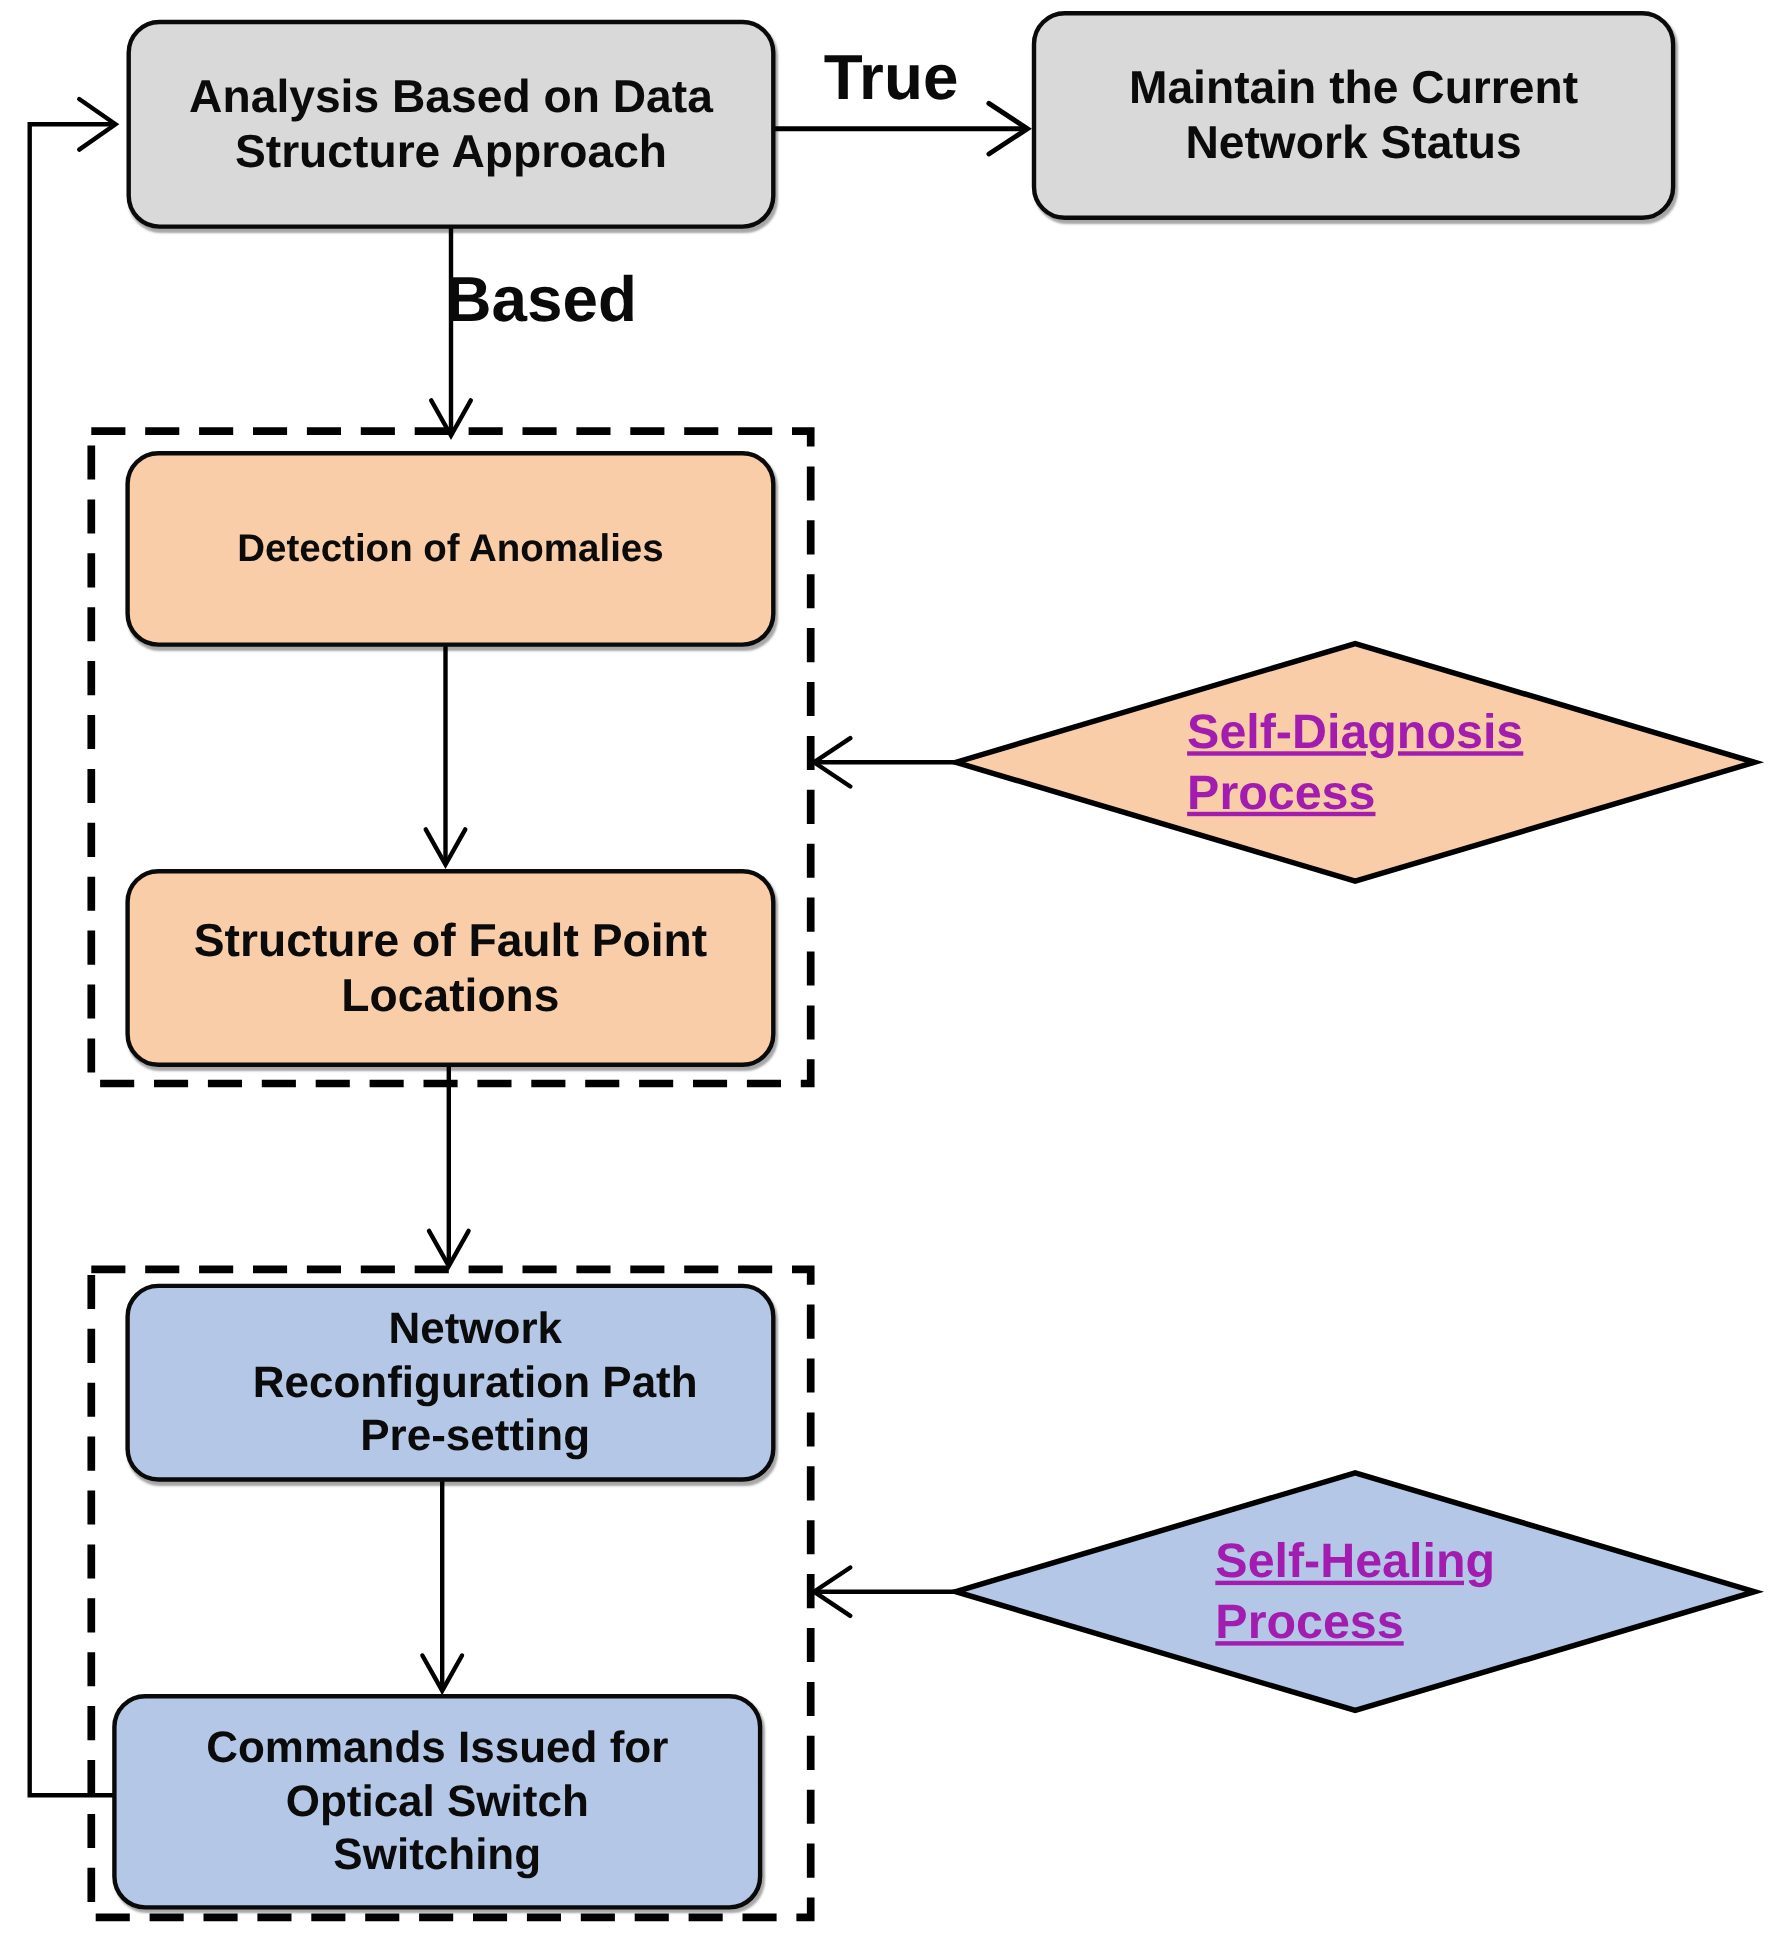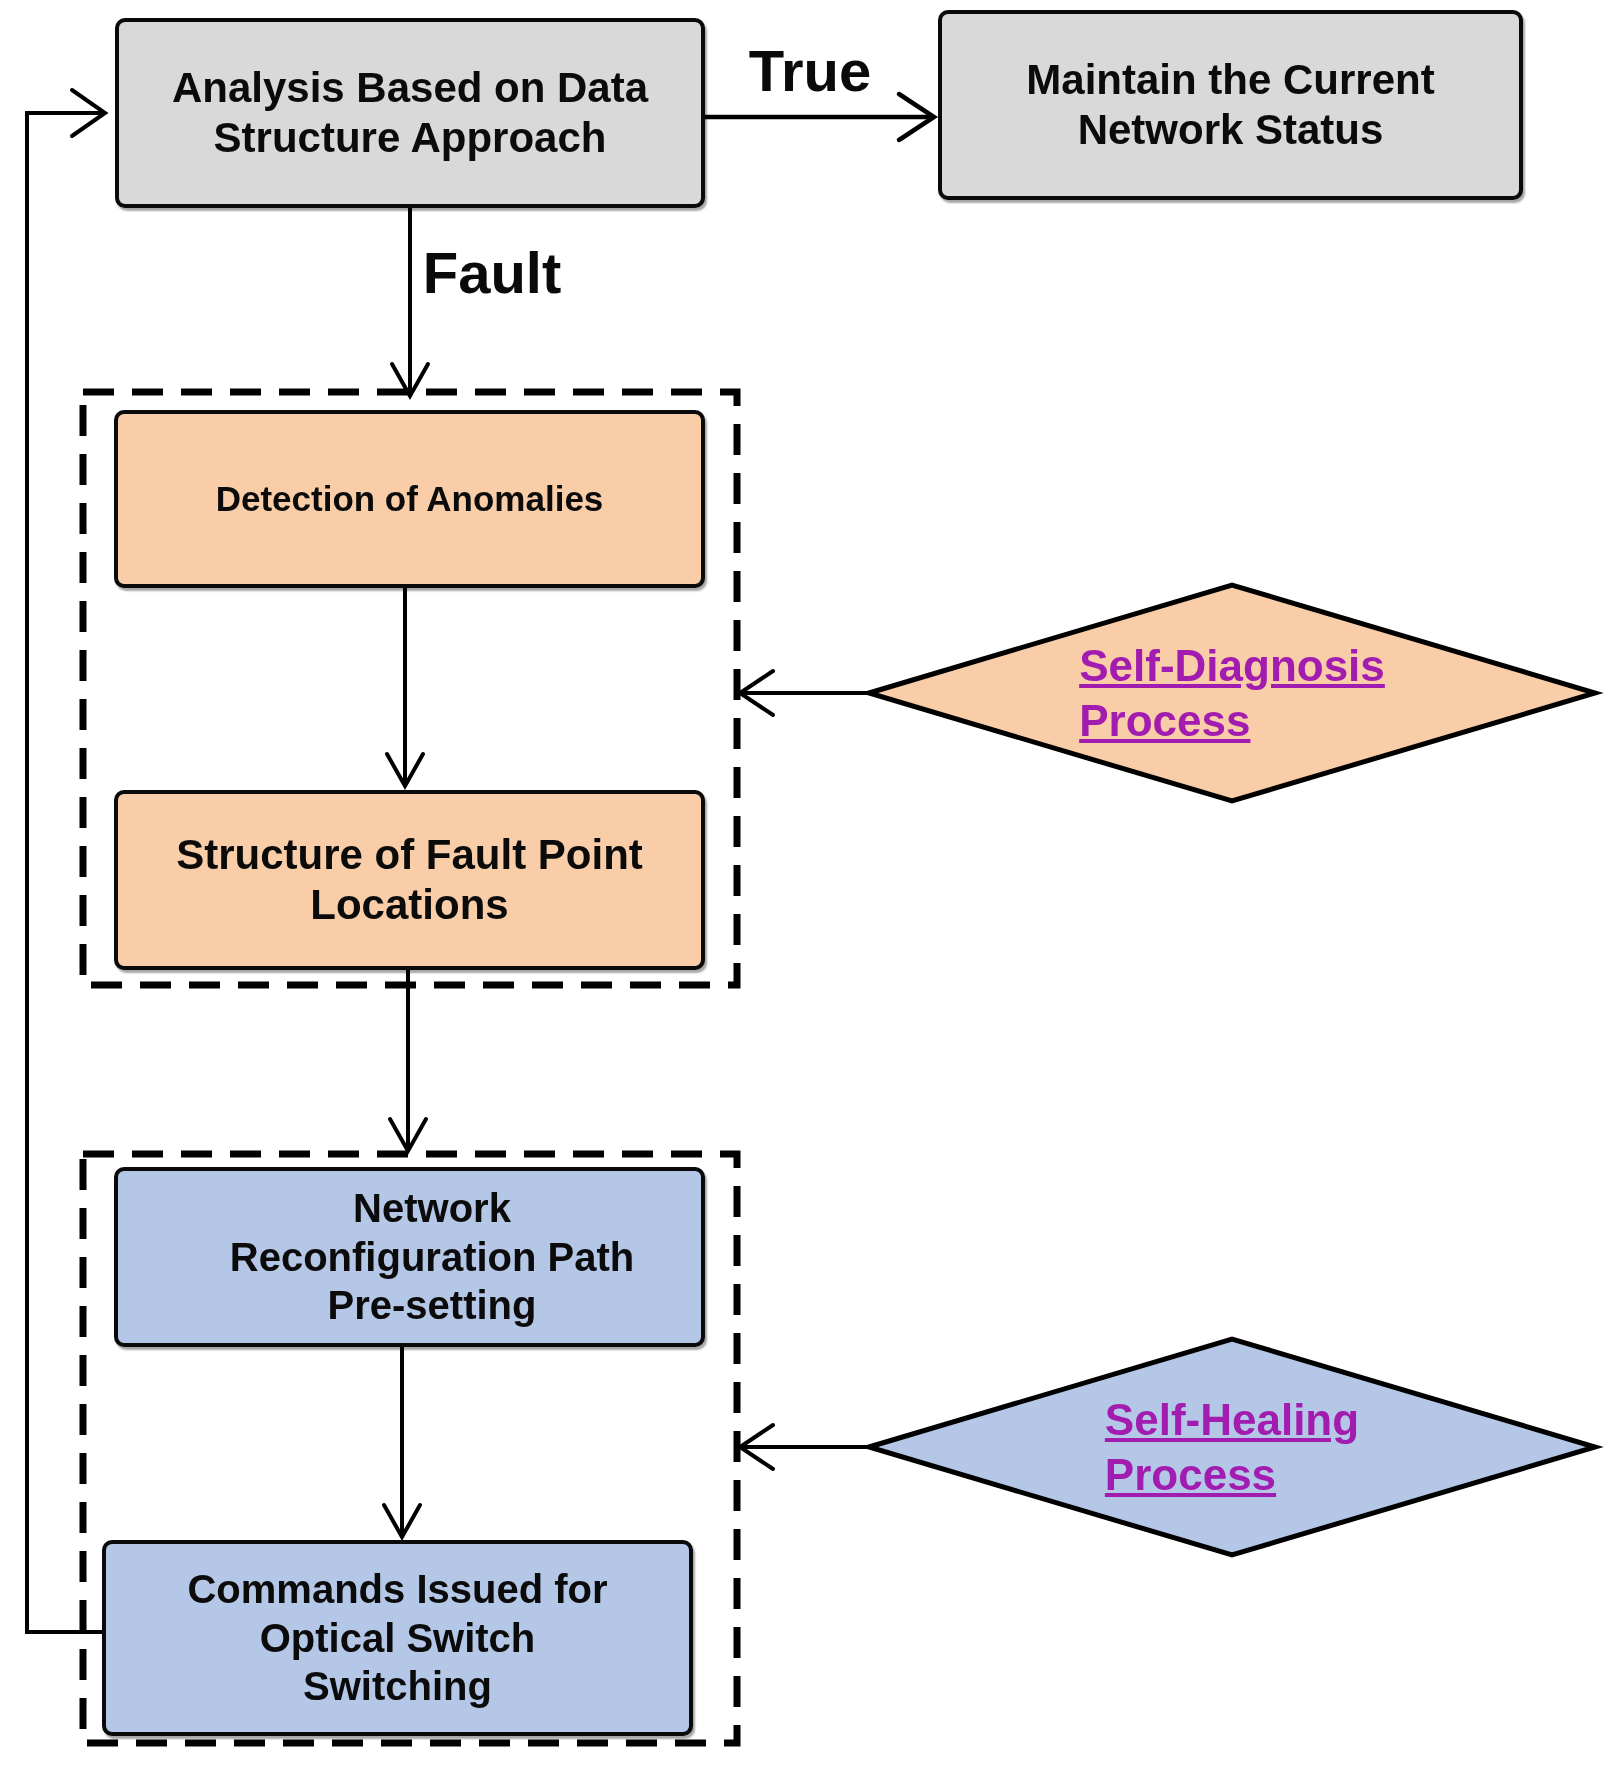--- a/index.html
+++ b/index.html
@@ -18,21 +18,21 @@
   .layer {
     position: absolute;
     left: 0; top: 0;
     width: 1616px;
     height: 1766px;
   }
   .node {
     position: absolute;
     box-sizing: border-box;
     border: 4px solid #0a0a0a;
-    border-radius: 10px;
+    border-radius: 30px;
     display: flex;
     align-items: center;
     justify-content: center;
     text-align: center;
     font-weight: 700;
     color: #0b0b0b;
     white-space: pre-line;
     line-height: 1.2;
     box-shadow: 2px 3px 2px rgba(0,0,0,0.35);
   }
@@ -146,15 +146,15 @@
 Switching</div>
 
   <div class="diamond-label" style="left:952px; top:613px; width:560px; height:160px;">Self-Diagnosis
 Process</div>
 
   <div class="diamond-label" style="left:952px; top:1367px; width:560px; height:160px;">Self-Healing
 Process</div>
 
   <div class="edge-label" style="left:700px; top:35px; width:220px; height:70px;">True</div>
 
-  <div class="edge-label" style="left:392px; top:237px; width:200px; height:70px;">Fault</div>
+  <div class="edge-label" style="left:392px; top:237px; width:200px; height:70px;">Based</div>
 
 </div>
 
 </body></html>

